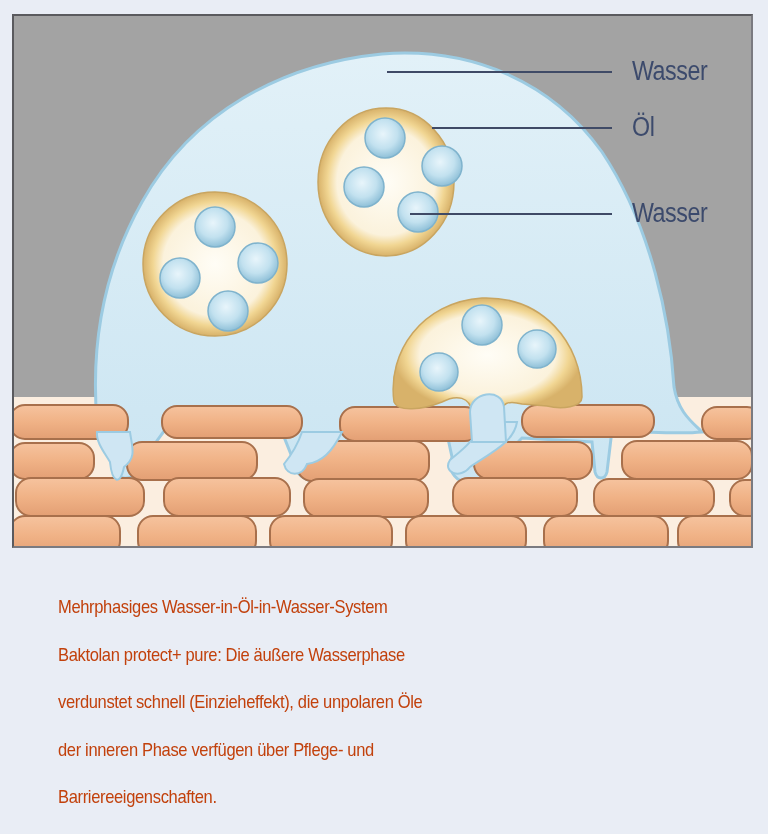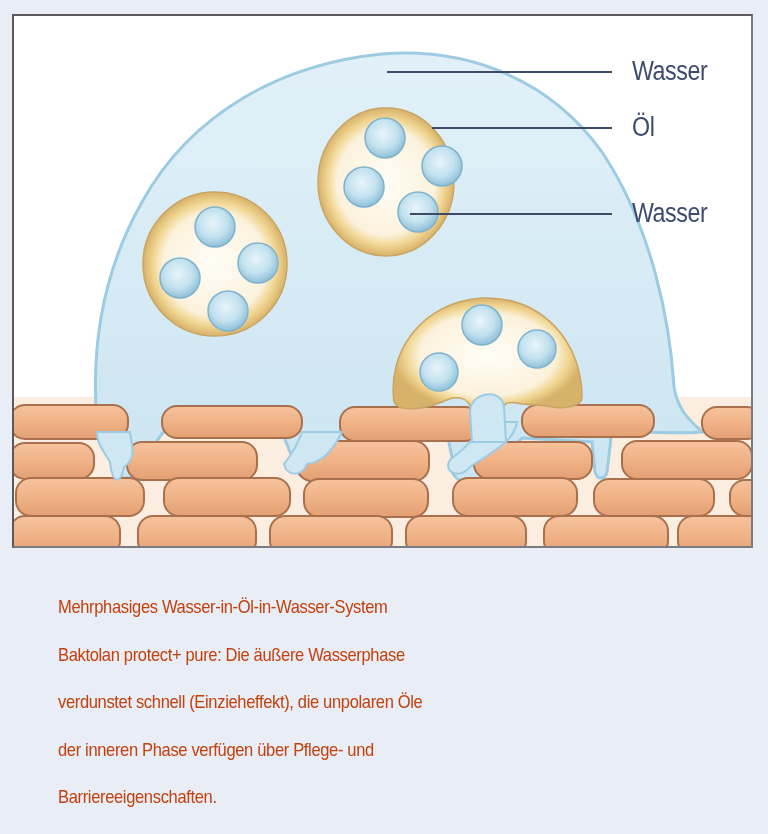--- a/index.html
+++ b/index.html
@@ -5,21 +5,21 @@
     html, body { margin: 0; padding: 0; }
     body {
       width: 768px; height: 834px; overflow: hidden;
       background: #e9edf5;
       font-family: "Liberation Sans", "DejaVu Sans", sans-serif;
       position: relative;
     }
     .figure {
       position: absolute; left: 12px; top: 14px;
       width: 741px; height: 534px;
-      background: #ffffff;
+      background: #a3a3a3;
       border-top: 2px solid #5a5a5e;
       border-left: 2px solid #5a5a5e;
       border-right: 2px solid #7a7a80;
       border-bottom: 2px solid #7a7a80;
       box-sizing: border-box;
       overflow: hidden;
     }
     .figure svg { position: absolute; left: 0; top: 0; }
     .label {
       position: absolute;

